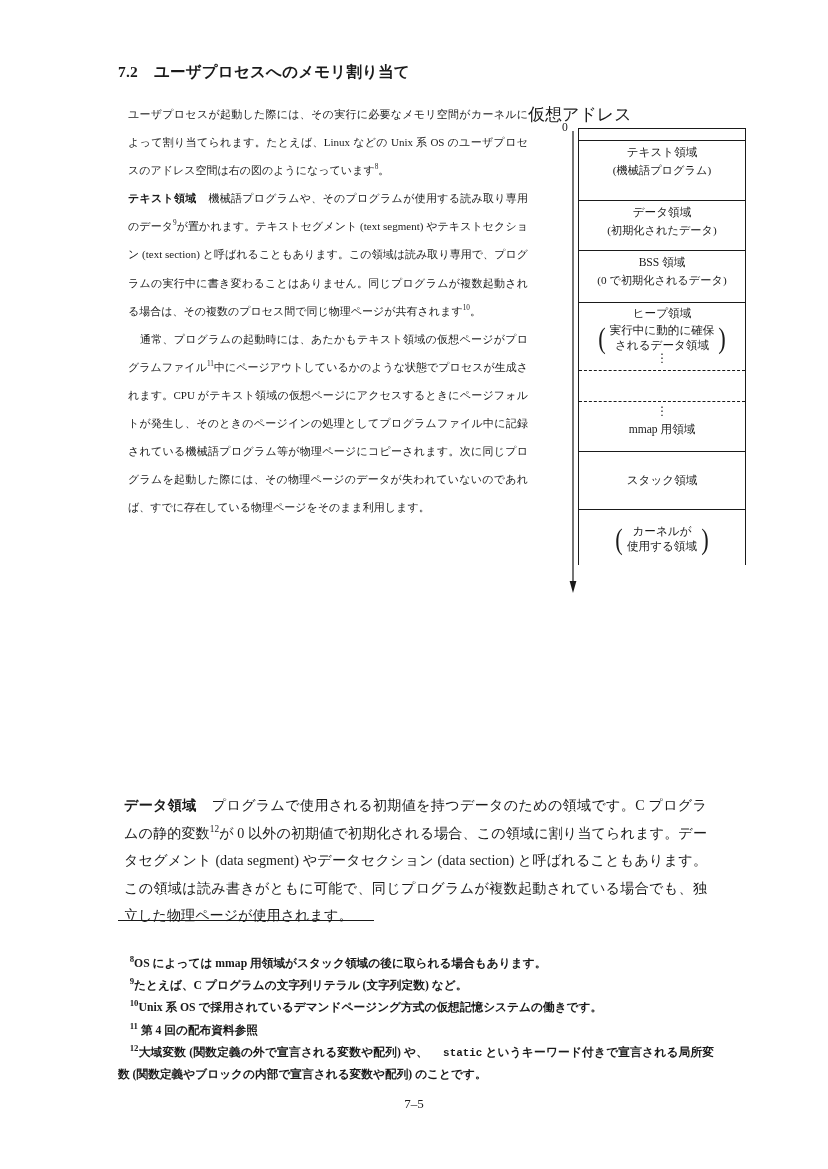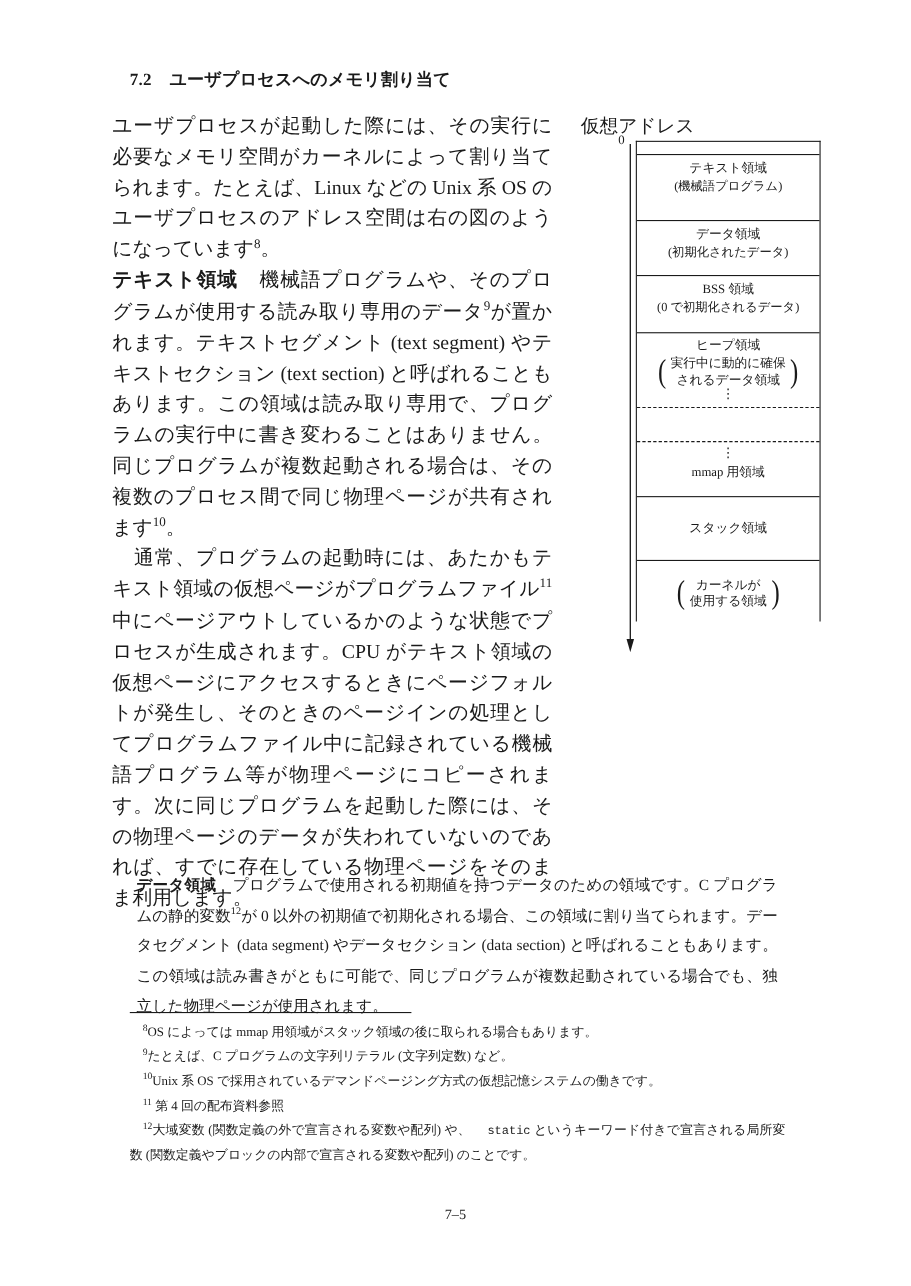--- a/index.html
+++ b/index.html
@@ -29,24 +29,24 @@
     font-size: 15.5px;
     font-weight: bold;
     letter-spacing: 0.2px;
     white-space: nowrap;
   }
   .section-heading .num { margin-right: 16px; }
 
   
   .col-text {
     position: absolute;
-    left: 102px;
+    left: 128px;
     top: 100px;
     width: 400px;
-    font-size: 18px;
+    font-size: 11px;
     line-height: 28.1px;
     text-align: justify;
     text-justify: inter-character;
   }
   .col-text p {
     margin: 0;
     text-indent: 0;
   }
   .col-text p.indent { text-indent: 1.1em; }
   .col-text p + p { margin-top: 0px; }
@@ -179,26 +179,27 @@
     position: absolute;
     left: 118px;
     top: 920px;
     width: 256px;
     height: 0;
     border-top: 1px solid #1a1a1a;
   }
   .footnotes {
     position: absolute;
     left: 118px;
-    top: 928px;
+    top: 953px;
     width: 596px;
     font-size: 11.7px;
     line-height: 22.2px;
     text-align: justify;
     text-justify: inter-character;
+    font-weight: bold;
   }
   .footnotes p {
     margin: 0;
     text-indent: 1.0em;
   }
   .footnotes sup {
     font-size: 0.75em;
     vertical-align: super;
     line-height: 0;
   }

